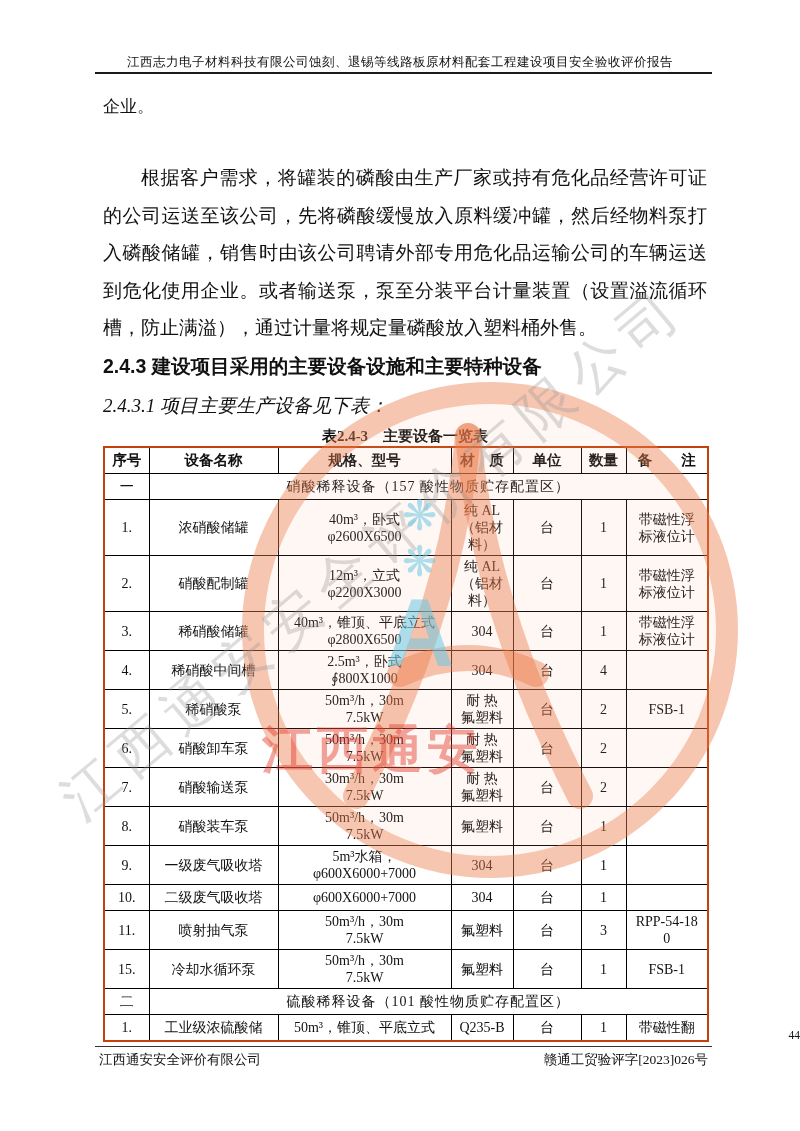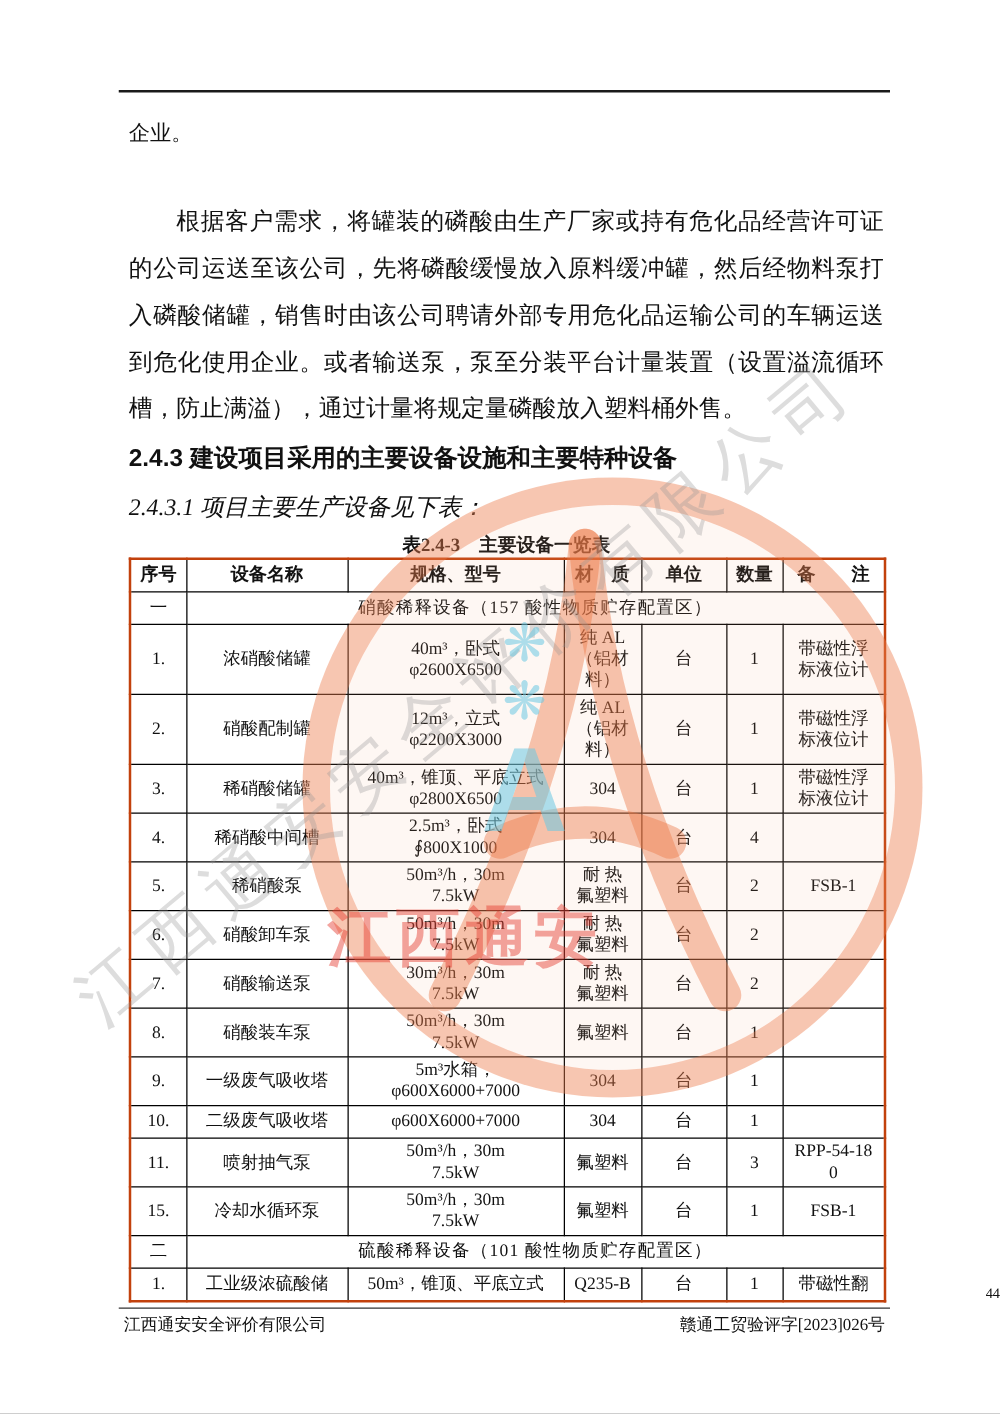--- a/index.html
+++ b/index.html
@@ -73,20 +73,21 @@
     </svg>
     <div class="abs wm-gray">江西通安安全评价有限公司</div>
     <div class="abs wm-red">江西通安</div>
     <div class="abs wm-cyan">
       <span class="spark">❋</span>
       <span class="spark">❋</span>
       <span class="big-a">A</span>
     </div>
   </div>
 
+  <div class="abs running-header">江西志力电子材料科技有限公司蚀刻、退锡等线路板原材料配套工程建设项目安全验收评价报告</div>
   <div class="abs header-rule"></div>
 
   <div class="abs para-tail">企业。</div>
 
 
   <p class="abs para-main">根据客户需求，将罐装的磷酸由生产厂家或持有危化品经营许可证的公司运送至该公司，先将磷酸缓慢放入原料缓冲罐，然后经物料泵打入磷酸储罐，销售时由该公司聘请外部专用危化品运输公司的车辆运送到危化使用企业。或者输送泵，泵至分装平台计量装置（设置溢流循环槽，防止满溢），通过计量将规定量磷酸放入塑料桶外售。</p>
 
   <h2 class="abs h-243">2.4.3 建设项目采用的主要设备设施和主要特种设备</h2>
 
   <h3 class="abs h-2431">2.4.3.1 项目主要生产设备见下表：</h3>

